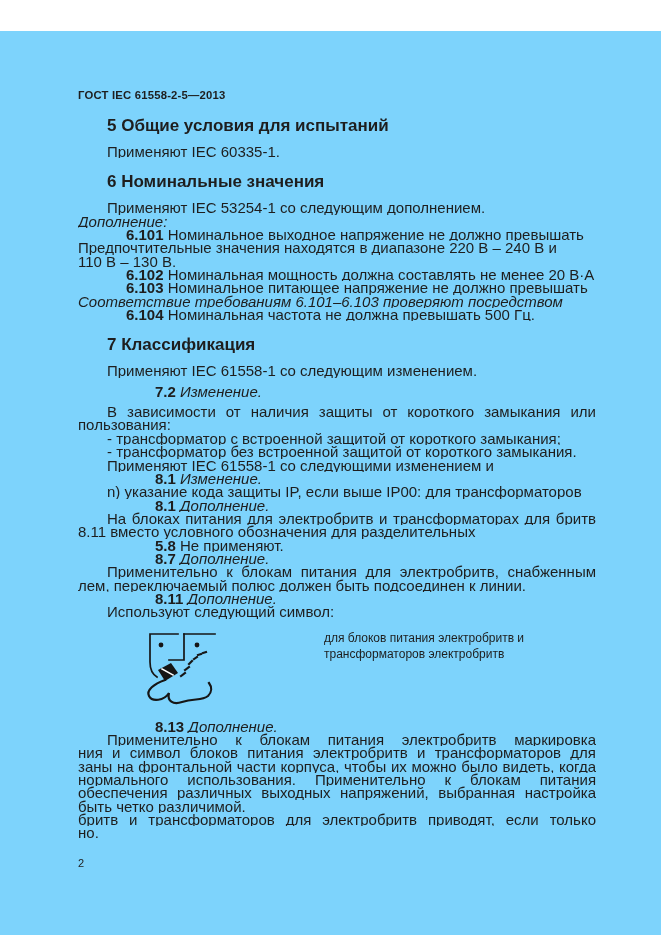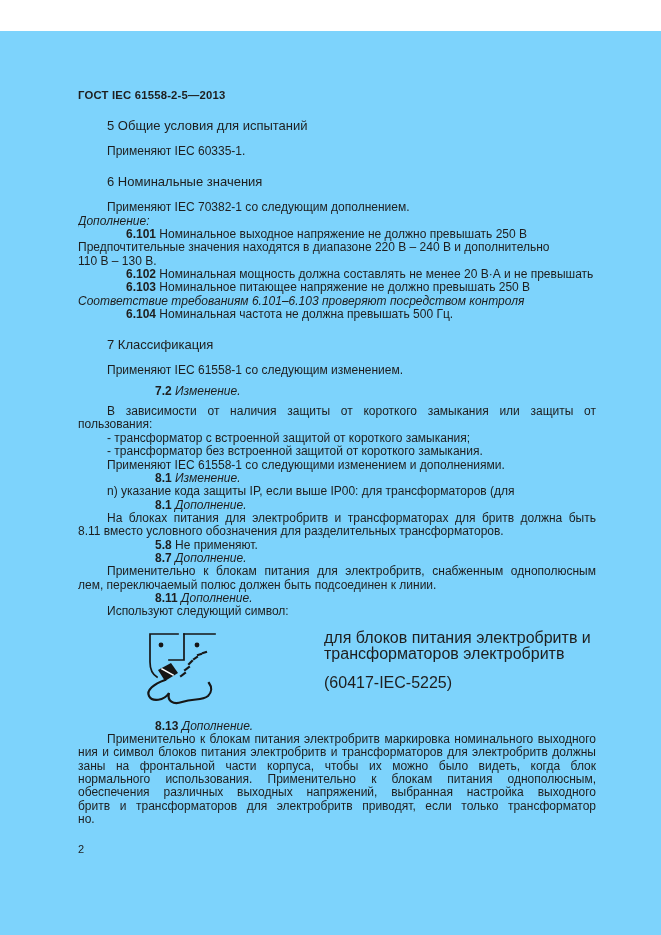--- a/index.html
+++ b/index.html
@@ -13,67 +13,67 @@
     margin-top:31px;
   }
   .content { padding:58px 65px 0 78px; width:518px; }
   .doc-header {
     font-weight:bold;
     font-size:11.3px;
     line-height:13px;
     letter-spacing:0.2px;
   }
   .h {
-    font-weight:normal;
-    font-size:13px;
+    font-weight:bold;
+    font-size:17px;
     line-height:16px;
     padding-left:29px;
     margin:16px 0 11px 0;
   }
   .line {
-    font-size:12px;
+    font-size:15px;
     line-height:13.35px;
     height:13.35px;
     overflow:hidden;
   }
   .ind { padding-left:29px; }
   .j { text-align:justify; text-align-last:justify; }
   .gap { margin-top:7px; }
   .b { font-weight:bold;padding-left:48px; }
   .i { font-style:italic; }
   .figure {
     display:flex;
     align-items:flex-start;
     margin:9px 0 4px 0;
     height:88px;
   }
   .fig-icon { width:100px; height:88px; margin-left:62px; flex:none; }
   .fig-caption {
     margin-left:84px;
-    font-size:16px;
+    font-size:12px;
     line-height:16px;
     padding-top:2px;
   }
   .fig-code { margin-top:13px; }
   .pagenum {
     font-size:11px;
     margin-top:17px;
   }
 </style>
 </head>
 <body>
 
 <div class="page">
   <div class="content">
     <div class="doc-header">ГОСТ IEC 61558-2-5—2013</div>
     <div id="doc-body">
         <div class="h"><span class="">5 Общие условия для испытаний</span></div>
         <div class="line ind"><span class="">Применяют IEC 60335-1.</span></div>
         <div class="h"><span class="">6 Номинальные значения</span></div>
-        <div class="line ind"><span class="">Применяют IEC 70382-1 со следующим дополнением.</span></div>
+        <div class="line ind"><span class="">Применяют IEC 53254-1 со следующим дополнением.</span></div>
         <div class="line"><span class="i">Дополнение:</span></div>
         <div class="line"><span class="b ">6.101</span><span class=""> Номинальное выходное напряжение не должно превышать 250 В переменного тока.</span></div>
         <div class="line"><span class="">Предпочтительные значения находятся в диапазоне 220 В – 240 В и дополнительно</span></div>
         <div class="line"><span class="">110 В – 130 В.</span></div>
         <div class="line"><span class="b ">6.102</span><span class=""> Номинальная мощность должна составлять не менее 20 В·А и не превышать 50 В·А.</span></div>
         <div class="line"><span class="b ">6.103</span><span class=""> Номинальное питающее напряжение не должно превышать 250 В переменного тока.</span></div>
         <div class="line"><span class="i">Соответствие требованиям 6.101–6.103 проверяют посредством контроля маркировки.</span></div>
         <div class="line"><span class="b ">6.104</span><span class=""> Номинальная частота не должна превышать 500 Гц.</span></div>
         <div class="h"><span class="">7 Классификация</span></div>
         <div class="line ind"><span class="">Применяют IEC 61558-1 со следующим изменением.</span></div>
@@ -116,27 +116,27 @@
         <path d="M54,31 L57,29"></path>
         <path d="M58,27 L61,26"></path>
         <path d="M63,25 L66,24"></path>
       </g>
 
       <path d="M25,52 C14,56 6,62 9,68 C12,74 24,73 29,65 C27,73 33,77 42,74 C54,70 62,73 68,68 C72,64 72,59 69,55" stroke-width="2.2"></path>
     </svg>
     <div class="fig-caption">
       <div>для блоков питания электробритв и</div>
       <div>трансформаторов электробритв</div>
-      <div class="fig-code">(60417-IEC-5225)</div>
     </div>
   </div>
 <div class="line ind"><span class="b ">8.13</span><span class="i"> Дополнение.</span></div>
         <div class="line ind j"><span class="">Применительно к блокам питания электробритв маркировка номинального выходного напряже-</span></div>
         <div class="line j"><span class="">ния и символ блоков питания электробритв и трансформаторов для электробритв должны быть ука-</span></div>
         <div class="line j"><span class="">заны на фронтальной части корпуса, чтобы их можно было видеть, когда блок устанавливают как для</span></div>
         <div class="line j"><span class="">нормального использования. Применительно к блокам питания однополюсным, предназначенным для</span></div>
         <div class="line j"><span class="">обеспечения различных выходных напряжений, выбранная настройка выходного напряжения должна</span></div>
+        <div class="line"><span class="">быть четко различимой.</span></div>
         <div class="line j"><span class="">бритв и трансформаторов для электробритв приводят, если только трансформатор питается отдель-</span></div>
         <div class="line"><span class="">но.</span></div>
       </div>
     <div class="pagenum">2</div>
   </div>
 </div>
 
 </body></html>

